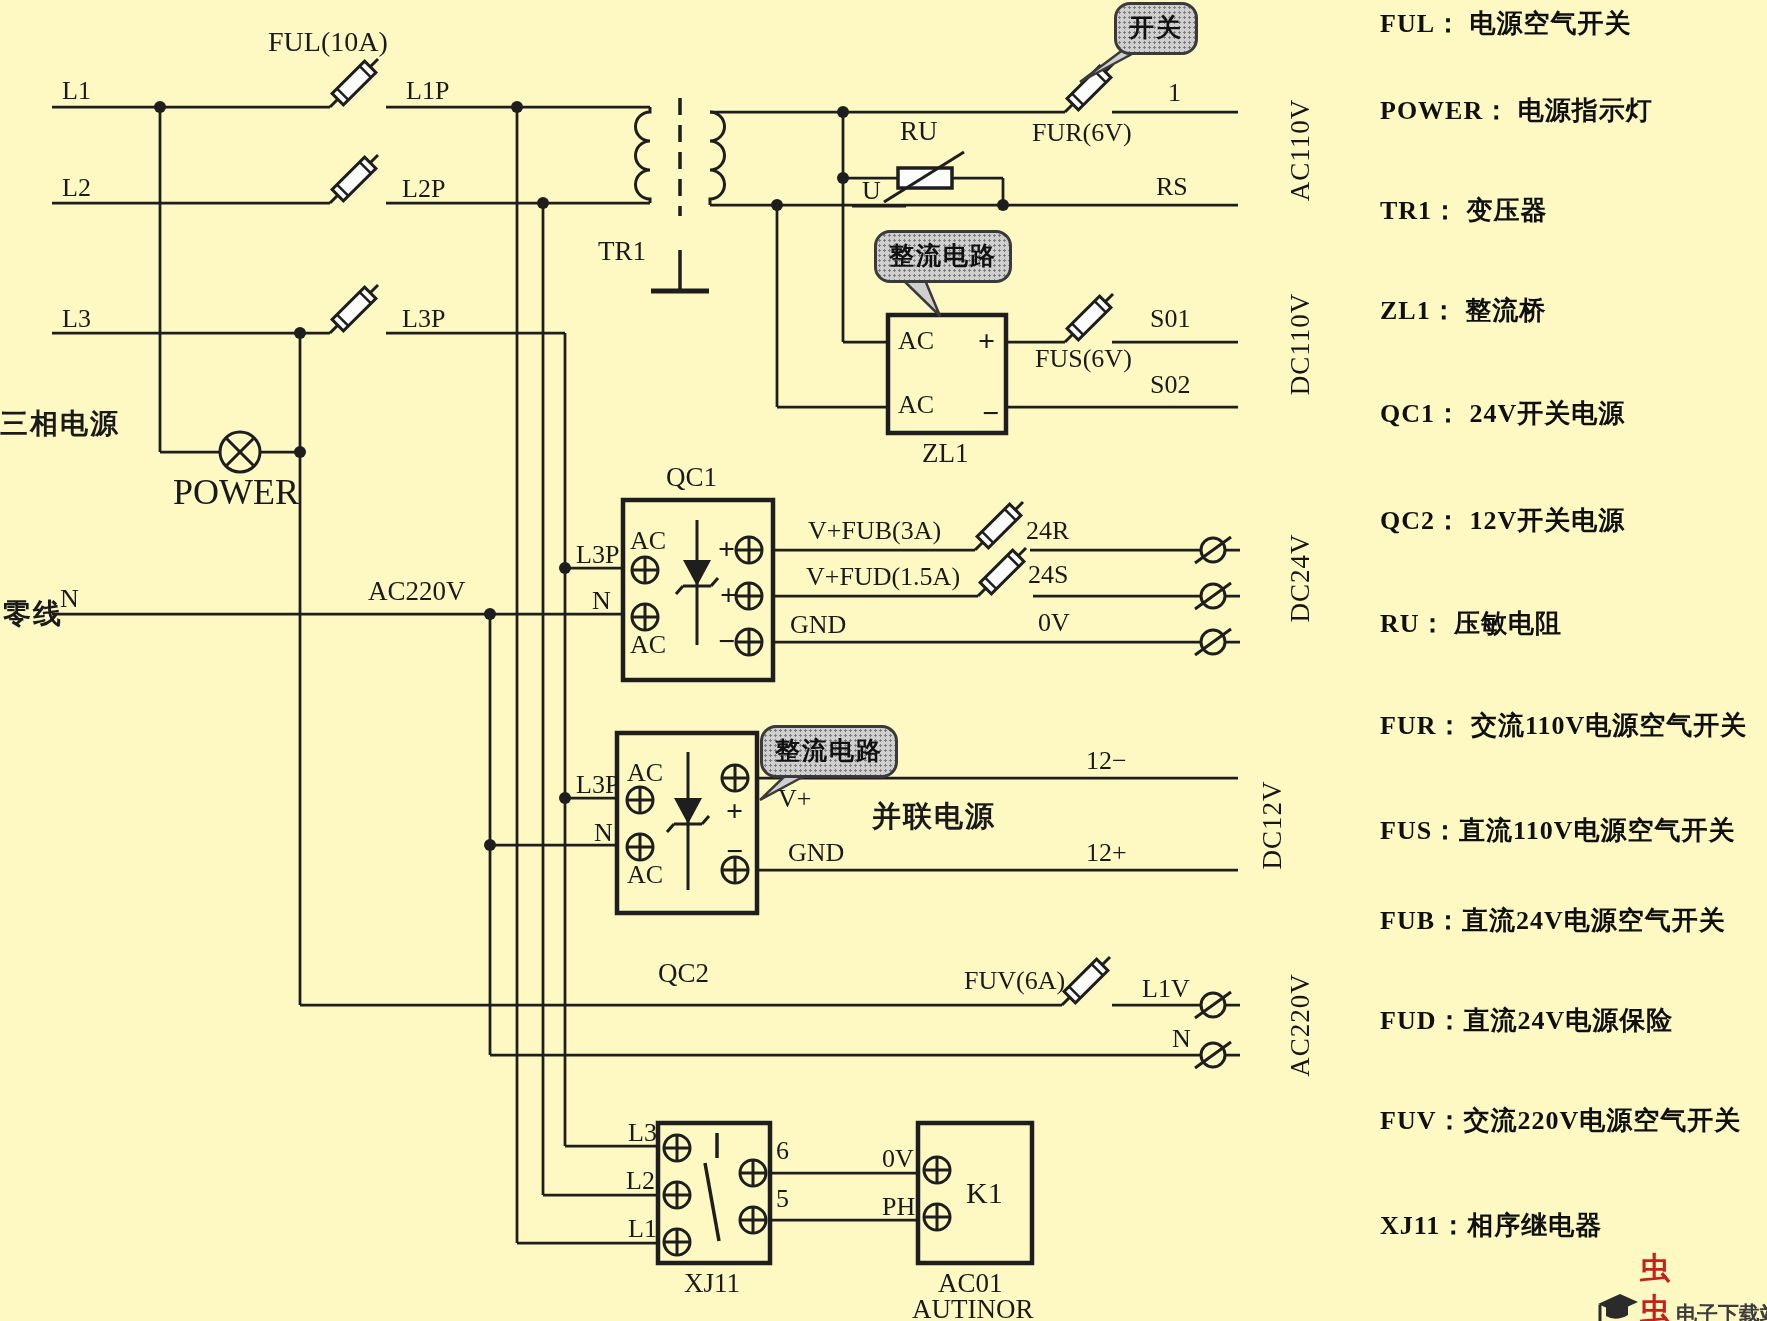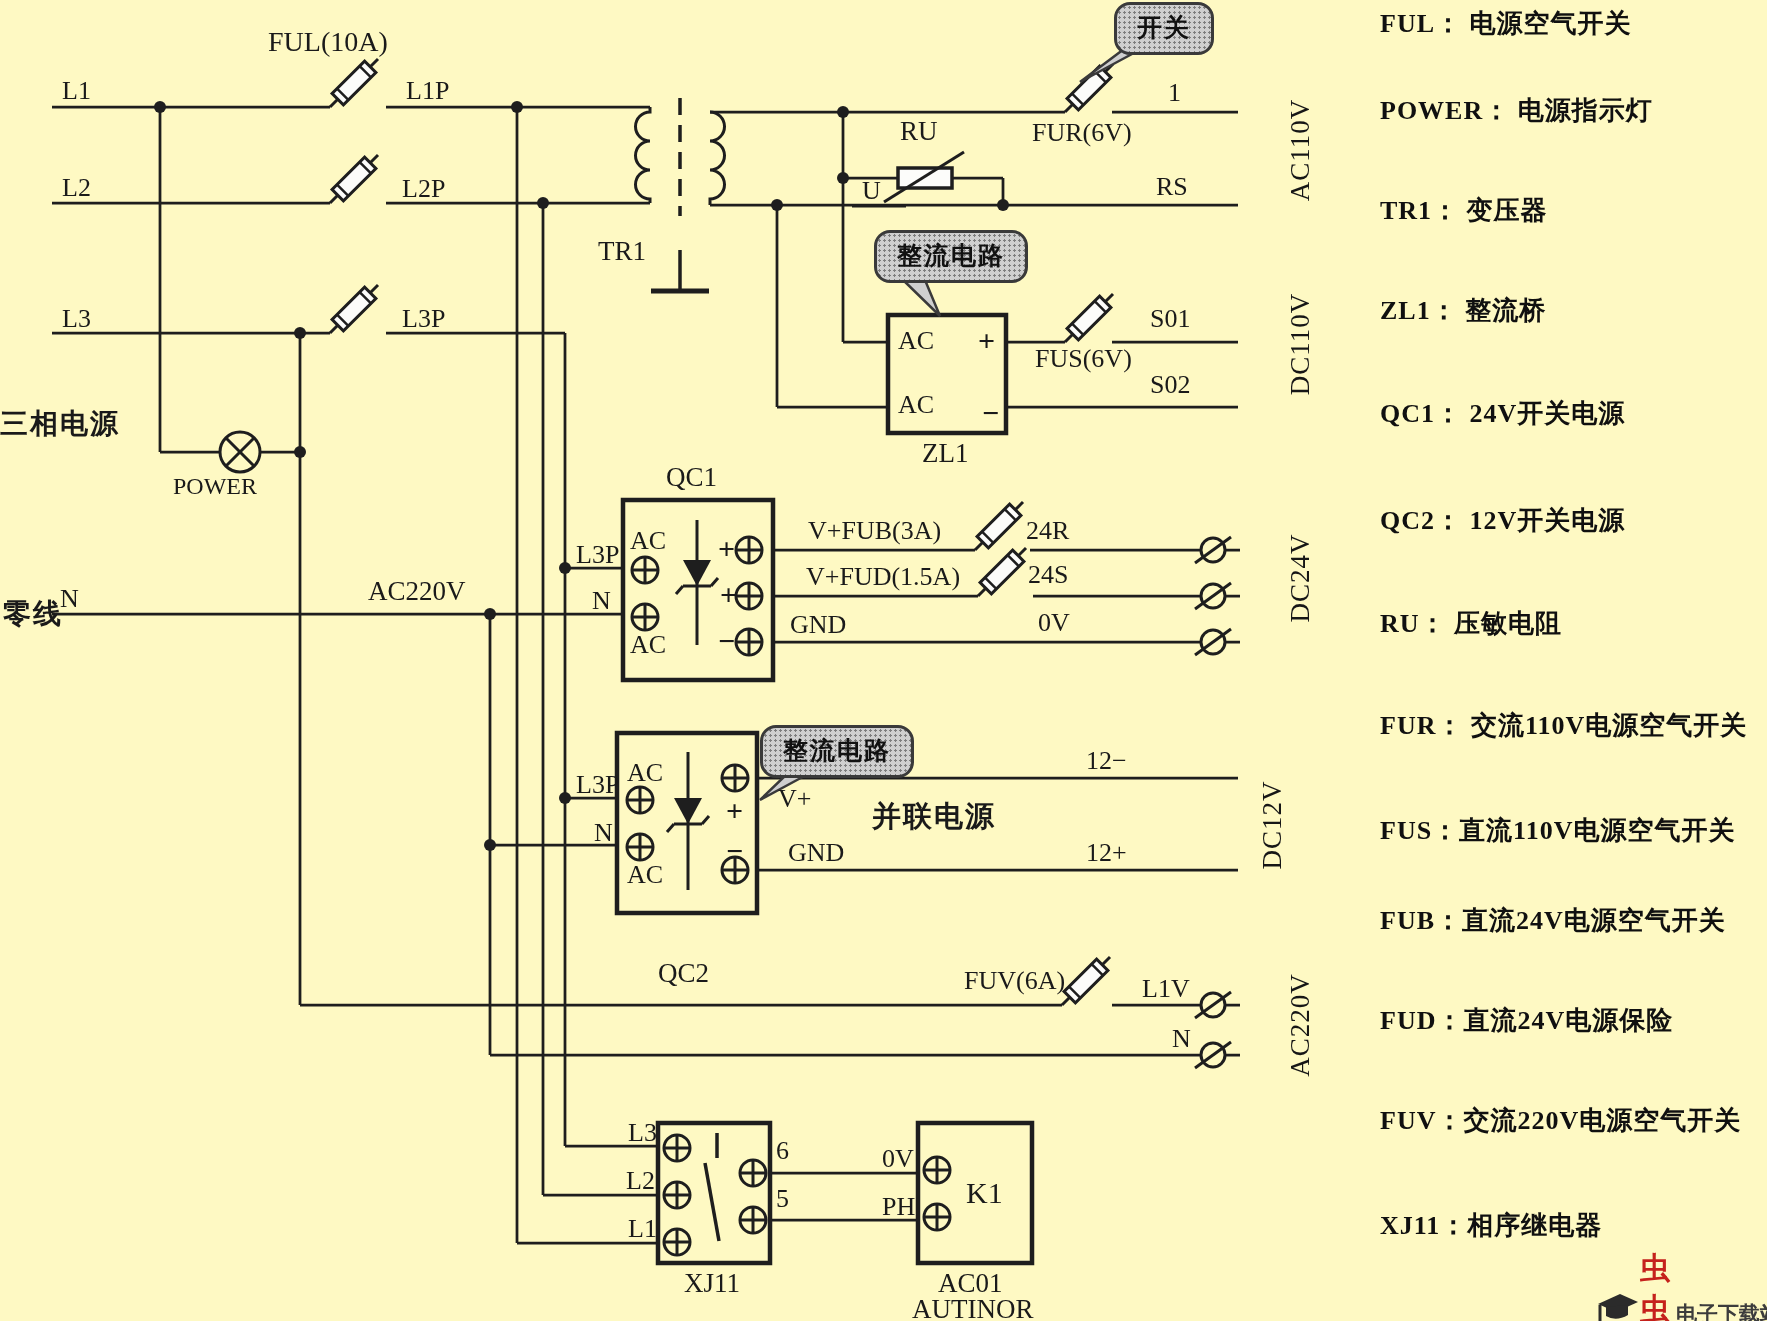--- a/index.html
+++ b/index.html
@@ -7,21 +7,21 @@
         font-family:"Liberation Serif",serif;color:#161616;}
   #wires{position:absolute;left:0;top:0;z-index:1;}
   .lbl{position:absolute;z-index:2;font-size:26px;line-height:1;white-space:nowrap;color:#1a1a1a;}
   .cjk{font-weight:bold;letter-spacing:2px;}
   .sign{font-size:30px;font-weight:bold;}
   .rail{position:absolute;z-index:2;font-size:27px;white-space:nowrap;
         transform:translate(-50%,-50%) rotate(-90deg);letter-spacing:1px;}
   .bubble{position:absolute;z-index:3;background-color:#cfcfcf;
           background-image:radial-gradient(#7d7d7d 1px, rgba(0,0,0,0) 1.3px);
           background-size:5px 5px;border:3px solid #3a3a3a;border-radius:16px;
-          padding:6px 20px 8px;font-size:25px;font-weight:bold;color:#111;
+          padding:6px 12px 8px;font-size:25px;font-weight:bold;color:#111;
           letter-spacing:2px;white-space:nowrap;}
   .legend-row{position:absolute;left:1380px;z-index:2;font-size:26px;font-weight:bold;
               white-space:nowrap;color:#101010;letter-spacing:1px;}
   #watermark{position:absolute;left:1594px;top:1248px;z-index:4;width:176px;}
   #wm-top{display:flex;align-items:flex-end;}
   #wm-brand{color:#c5211c;font-size:30px;font-weight:bold;letter-spacing:2px;}
   #wm-site{color:#3c3c3c;font-size:21px;font-weight:bold;margin-left:4px;padding-bottom:2px;white-space:nowrap;}
 </style>
 </head>
 <body>
@@ -194,21 +194,21 @@
 </svg>
 
 <div class="lbl" style="left:268px;top:28px;font-size:28px;">FUL(10A)</div>
 <div class="lbl" style="left:62px;top:78px;">L1</div>
 <div class="lbl" style="left:62px;top:175px;">L2</div>
 <div class="lbl" style="left:62px;top:306px;">L3</div>
 <div class="lbl" style="left:406px;top:78px;">L1P</div>
 <div class="lbl" style="left:402px;top:176px;">L2P</div>
 <div class="lbl" style="left:402px;top:306px;">L3P</div>
 <div class="lbl cjk" style="left:0px;top:410px;font-size:28px;">三相电源</div>
-<div class="lbl" style="left:173px;top:474px;font-size:24px;text-align:right;">POWER</div>
+<div class="lbl" style="left:173px;top:474px;font-size:36px;text-align:right;">POWER</div>
 <div class="lbl cjk" style="left:3px;top:600px;font-size:28px;">零线</div>
 <div class="lbl" style="left:60px;top:586px;">N</div>
 <div class="lbl" style="left:368px;top:578px;font-size:27px;">AC220V</div>
 <div class="lbl" style="left:598px;top:238px;font-size:27px;">TR1</div>
 <div class="lbl" style="left:900px;top:118px;font-size:27px;">RU</div>
 <div class="lbl" style="left:862px;top:178px;">U</div>
 <div class="lbl" style="left:1032px;top:120px;">FUR(6V)</div>
 <div class="lbl" style="left:1168px;top:80px;">1</div>
 <div class="lbl" style="left:1156px;top:174px;">RS</div>
 <div class="lbl" style="left:922px;top:440px;font-size:27px;">ZL1</div>

